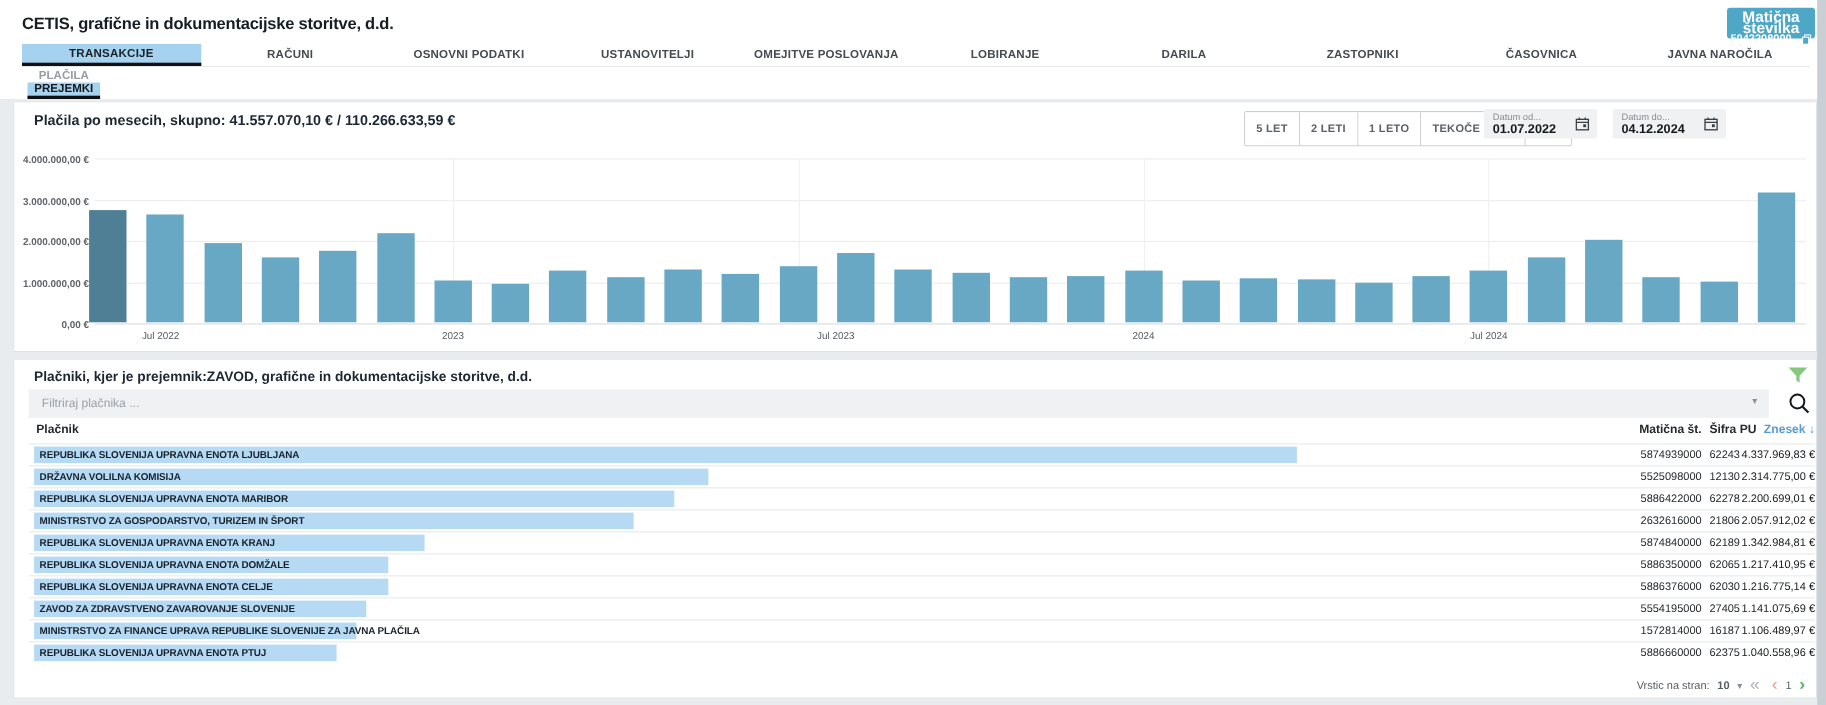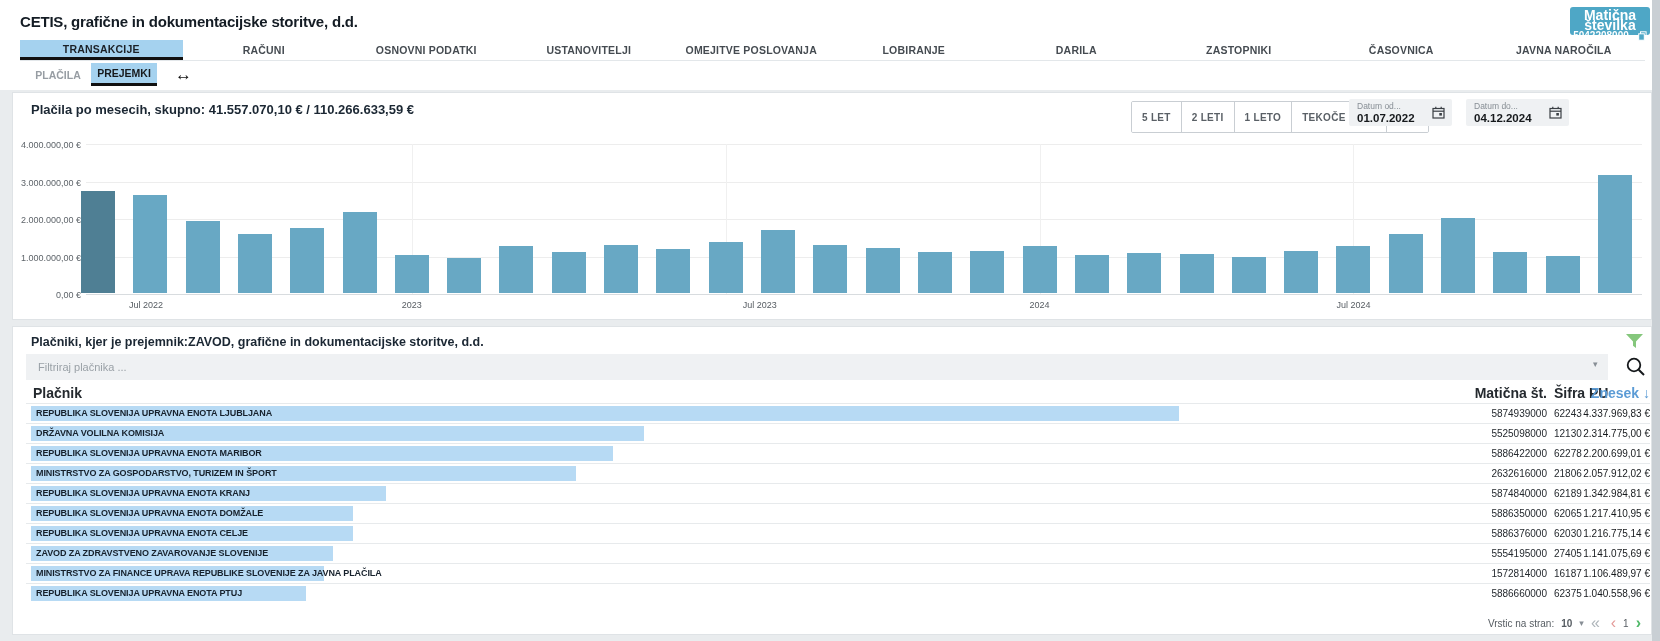--- a/index.html
+++ b/index.html
@@ -11,21 +11,21 @@
   .company-title { position:absolute; left:20px; top:13px; font-size:15px; font-weight:bold; color:#141c24; letter-spacing:-0.2px; }
 
   .badge { position:absolute; left:1570px; top:7px; width:80px; height:28px; background:#4ea7c6; border-radius:3px; color:#fff; text-align:center; padding-top:3px; }
   .badge .b1 { font-size:14px; font-weight:bold; line-height:10px; }
   .badge .b2 { font-size:10px; font-weight:bold; line-height:12px; display:flex; align-items:center; justify-content:center; gap:9px; }
 
   .main-tabs { position:absolute; left:20px; top:40px; width:1625px; height:21px; display:flex; border-bottom:1px solid #e3e7ea; }
   .main-tab { flex:1; display:flex; align-items:center; justify-content:center; font-size:10.5px; font-weight:bold; color:#454b51; letter-spacing:0.2px; cursor:pointer; }
   .main-tab.active { background:#a5d2ef; color:#1b2026; border-bottom:3px solid #111; }
 
-  .sub-tabs { position:absolute; left:25px; top:63px; height:23px; display:flex; align-items:stretch; }
+  .sub-tabs { position:absolute; left:25px; top:63px; height:23px; display:flex; align-items:stretch;flex-direction:column; }
   .sub-tab { width:66px; display:flex; align-items:center; justify-content:center; font-size:10.5px; font-weight:bold; color:#979da3; cursor:pointer; }
   .sub-tab.active { background:#a5d2ef; color:#16191c; border-bottom:3px solid #111; }
   .resize-icon { margin-left:18px; font-size:17px; font-weight:bold; color:#111; align-self:center; cursor:pointer; line-height:14px; }
 
   .panel { position:absolute; background:#fff; border:1px solid #dfe3e6; }
   #chart-panel { left:12px; top:92px; width:1640px; height:228px; }
   #table-panel { left:12px; top:326px; width:1640px; height:309px; }
 
   .chart-title { position:absolute; left:18px; top:9px; font-size:13px; font-weight:bold; color:#1b2733; }
 
@@ -35,34 +35,34 @@
 
   .datebox { position:absolute; top:6px; width:103px; height:27px; background:#eff1f3; border-radius:2px; padding:3px 8px; cursor:pointer; }
   .datebox .dlabel { font-size:8.5px; color:#878e95; line-height:9px; }
   .datebox .dvalue { font-size:11.5px; color:#16191c; font-weight:bold; line-height:14px; }
   .datebox svg { position:absolute; right:7px; top:7px; }
 
   #plot { position:absolute; left:73px; top:51px; width:1556px; height:150px; }
   .hgrid { position:absolute; left:0; width:100%; height:1px; background:#ededed; }
   .hgrid.base { background:#d8dcdf; }
   .vgrid { position:absolute; top:0; width:1px; height:150px; background:#f0f0f0; }
-  .ylabel { position:absolute; font-size:9px; color:#5e646a; text-align:right; width:66px; }
+  .ylabel { position:absolute; font-size:9px; color:#5e646a; text-align:right; width:66px;font-weight:bold; }
   .bar { position:absolute; bottom:1px; background:#68a8c4; cursor:pointer; }
   .bar.hl { background:#4f7f94; }
   .xlabel { position:absolute; top:156px; transform:translateX(-50%); font-size:9px; color:#565c62; white-space:nowrap; }
 
   .payers-title { position:absolute; left:18px; top:8px; font-size:12.5px; font-weight:bold; color:#1b2733; }
   .funnel { position:absolute; left:1612px; top:6px; cursor:pointer; }
   .filter-input { position:absolute; left:13px; top:27px; width:1582px; height:26px; background:#eff1f3; border:none; outline:none; padding:0 26px 0 12px; font-size:11px; color:#333; font-family:inherit; }
   .filter-input::placeholder { color:#9aa1a7; }
   .input-chev { position:absolute; left:1580px; top:32px; font-size:9px; color:#878e95; cursor:pointer; }
   .search { position:absolute; left:1612px; top:29px; cursor:pointer; }
 
   .thead { position:absolute; left:13px; top:58px; width:1624px; height:18px; }
-  .thead .h { position:absolute; font-size:14px; font-weight:bold; color:#24292e; cursor:pointer; }
+  .thead .h { position:absolute; font-size:11px; font-weight:bold; color:#24292e; cursor:pointer; }
   .h-payer { left:7px; }
   .h-maticna { right:103px; }
   .h-sifra { left:1528px; }
   .h-znesek { right:0; color:#5b9bd5 !important; }
 
   #rows { position:absolute; left:13px; top:76px; width:1624px; }
   .trow { position:relative; height:20px; border-top:1px solid #e7eaec; cursor:pointer; }
   .rbar { position:absolute; left:5px; top:2px; height:15px; background:#b7daf4; }
   .rname { position:absolute; left:10px; top:0; line-height:19px; font-size:9px; font-weight:bold; color:#16212c; white-space:nowrap; letter-spacing:-0.1px; }
   .rmat { position:absolute; right:103px; top:0; line-height:19px; font-size:10px; color:#24292e; }

